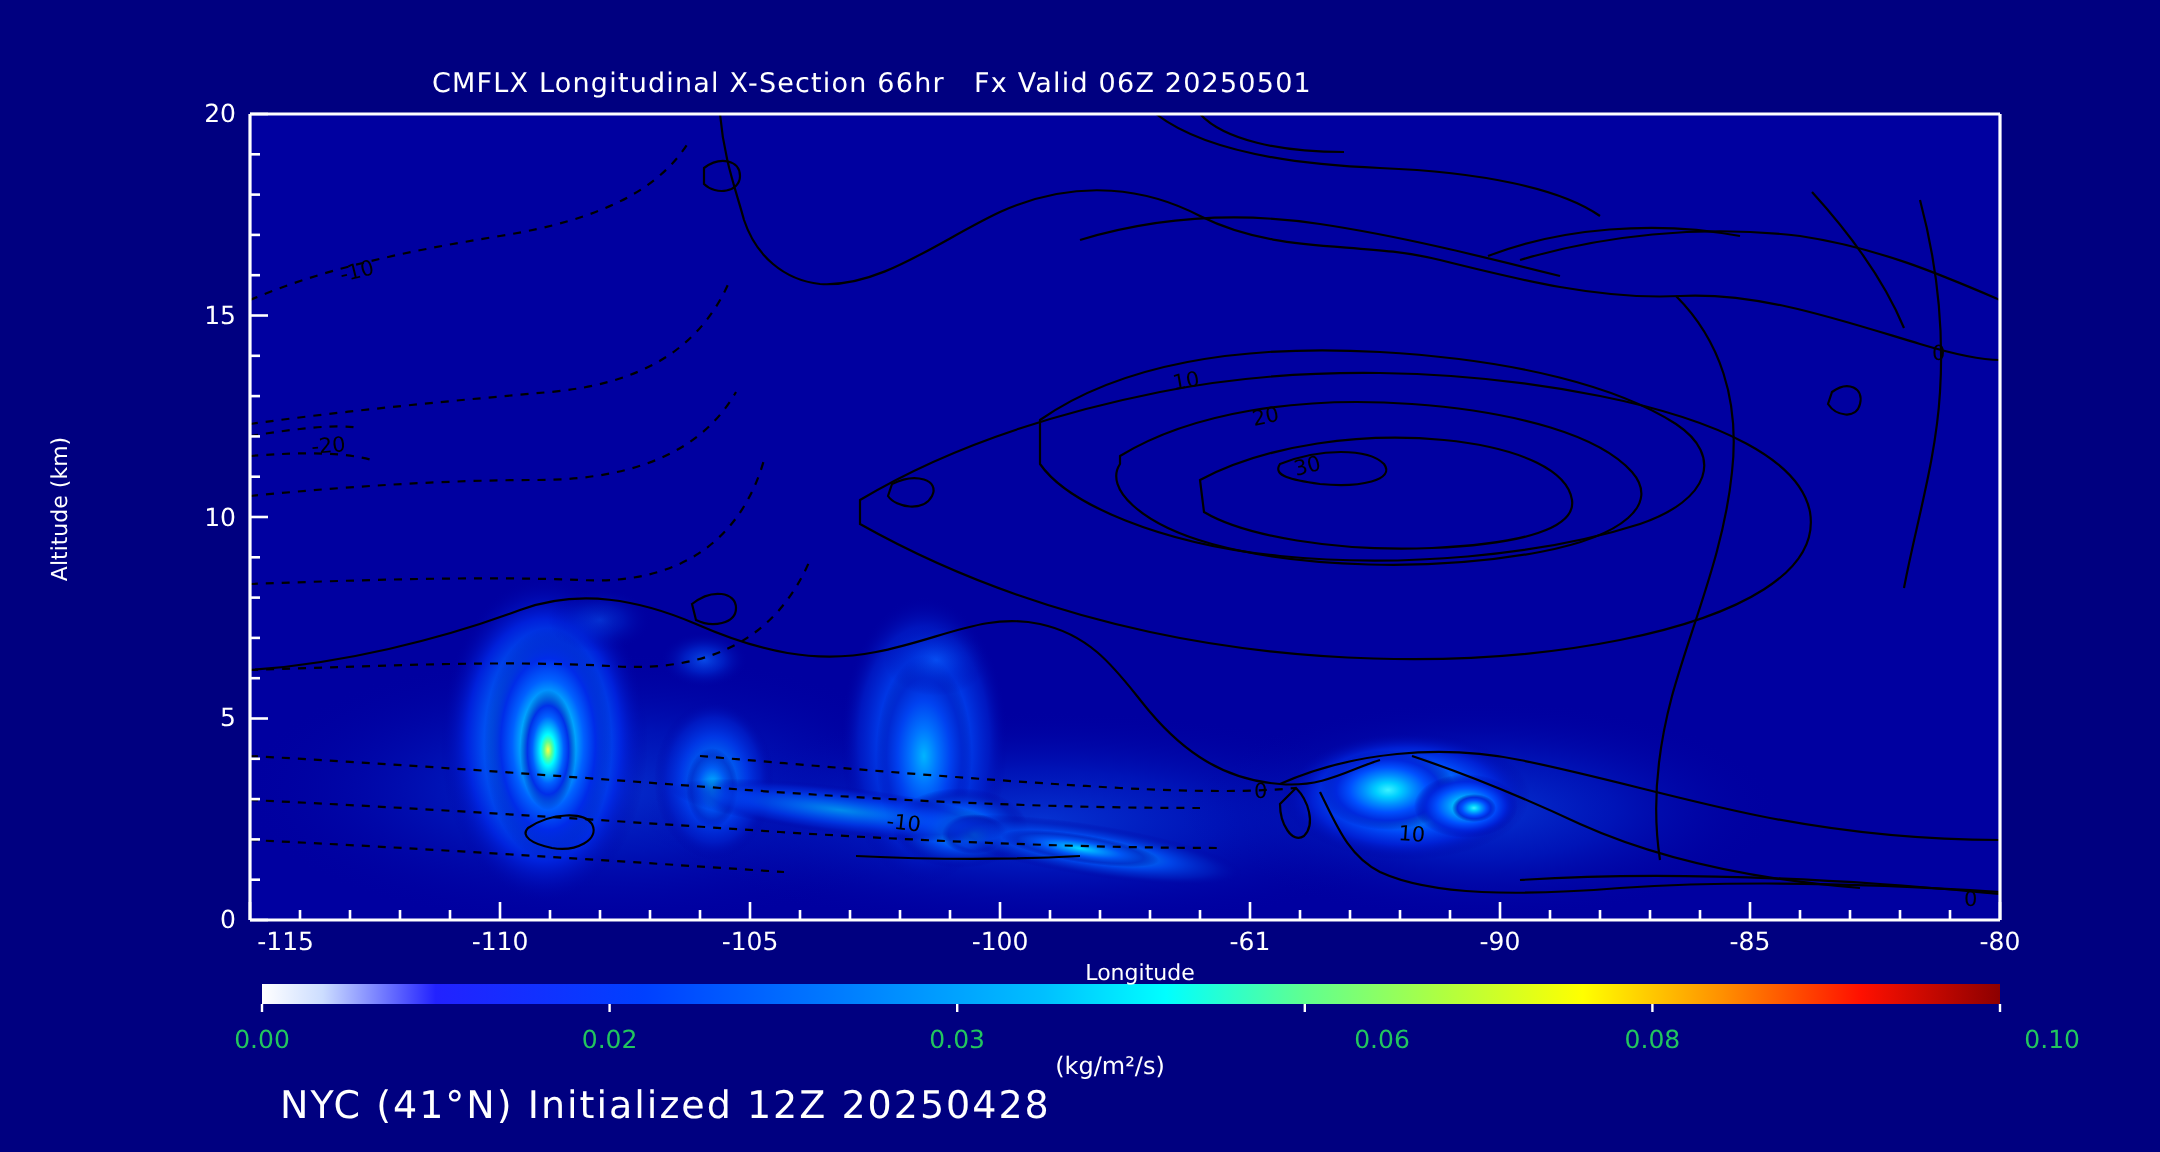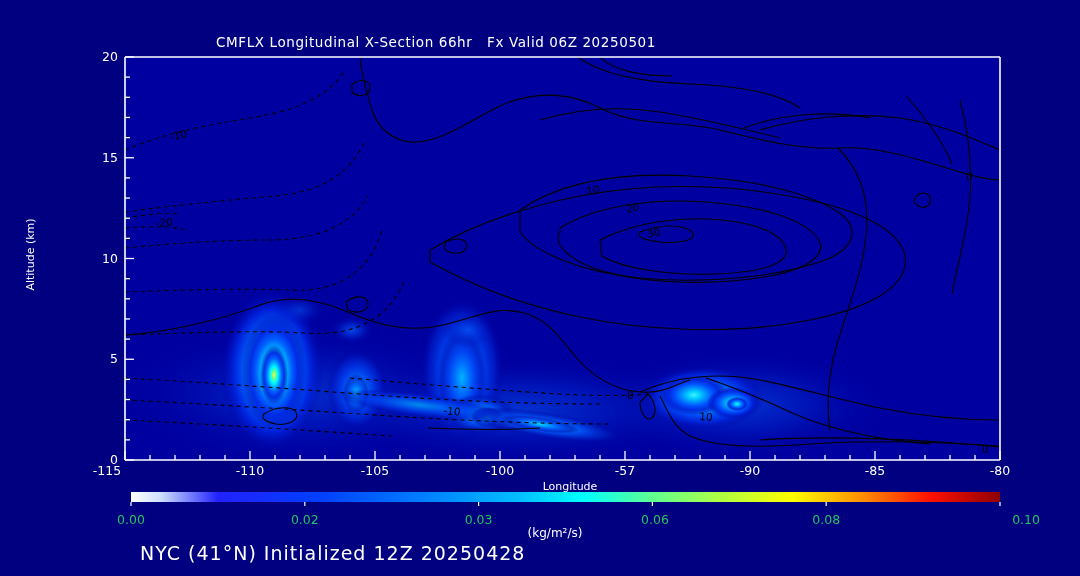--- a/index.html
+++ b/index.html
@@ -327,36 +327,36 @@
 
 <div class="txt" id="ylabel">Altitude (km)</div>
 
 <div class="txt" id="xlabel">Longitude</div>
 
 <div class="txt" id="units">(kg/m²/s)</div>
 
 <div class="txt" id="caption">NYC (41°N) Initialized 12Z 20250428</div>
 
 <div id="xticklabels">
-    <div class="xtl" style="left: 107px;">-115</div>
+    <div class="xtl" style="left: 122px; text-align: right;">-115</div>
     <div class="xtl" style="left: 250px;">-110</div>
     <div class="xtl" style="left: 375px;">-105</div>
     <div class="xtl" style="left: 500px;">-100</div>
-    <div class="xtl" style="left: 625px;">-57</div>
+    <div class="xtl" style="left: 625px;">-61</div>
     <div class="xtl" style="left: 750px;">-90</div>
     <div class="xtl" style="left: 875px;">-85</div>
     <div class="xtl" style="left: 1000px;">-80</div>
   </div>
 <div id="yticklabels">
     <div class="ytl" style="top: 460px;">0</div>
     <div class="ytl" style="top: 359.25px;">5</div>
     <div class="ytl" style="top: 258.5px;">10</div>
     <div class="ytl" style="top: 157.75px;">15</div>
     <div class="ytl" style="top: 57px;">20</div>
   </div>
 <div id="cbticklabels">
     <div class="cbl" style="left: 131px;">0.00</div>
     <div class="cbl" style="left: 304.8px;">0.02</div>
     <div class="cbl" style="left: 478.6px;">0.03</div>
-    <div class="cbl" style="left: 655px; text-align: center;">0.06</div>
+    <div class="cbl" style="left: 691px; text-align: center;">0.06</div>
     <div class="cbl" style="left: 826.2px;">0.08</div>
     <div class="cbl" style="left: 1000px; text-align: right;">0.10</div>
   </div>
 
 </body></html>

